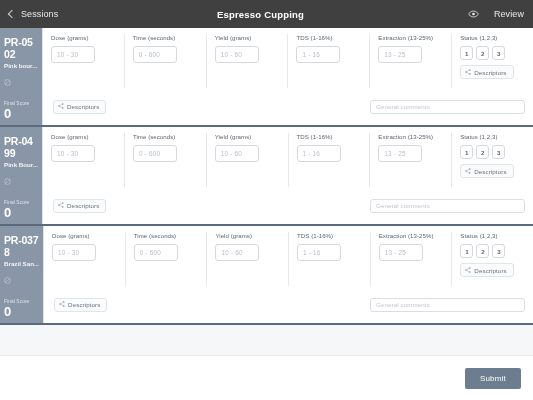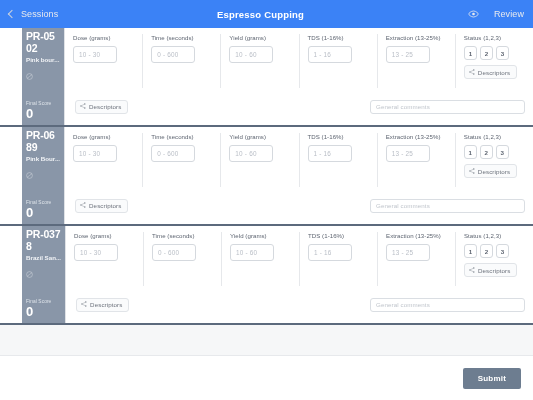--- a/index.html
+++ b/index.html
@@ -13,21 +13,21 @@
     position: relative;
     width: 533px; height: 400px;
     display: flex; flex-direction: column;
     background: #ffffff;
   }
 
   
   .header {
     height: 28px;
     flex: 0 0 28px;
-    background: #3b82f6;
+    background: #404040;
     color: #ffffff;
     display: flex;
     align-items: center;
     padding: 0 9px;
     position: relative;
   }
   .hdr-left, .hdr-right {
     display: flex; align-items: center; gap: 5px;
     font-size: 9px;
     color: #e8eaee;
@@ -70,25 +70,24 @@
     border-bottom: 2px solid #5c6a7d;
     height: 99px;
     flex: 0 0 99px;
   }
   .row-card:first-child { border-top: none; }
 
   .row-side {
     flex: 0 0 42px;
     background: #8996a8;
     color: #ffffff;
-    padding: 3px 4px 4px 4px;
+    padding: 9px 4px 4px 4px;
     display: flex;
     flex-direction: column;
     position: relative;
-    margin-left: 22px;
   }
   .side-code {
     font-size: 10.5px;
     font-weight: bold;
     line-height: 11.5px;
     letter-spacing: -.2px;
     word-break: break-all;
   }
   .side-name {
     font-size: 6.2px;
@@ -229,21 +228,20 @@
   }
   .submit-btn {
     background: #6d7d90;
     color: #ffffff;
     font-size: 8px;
     border: none;
     border-radius: 2px;
     padding: 6px 15px;
     letter-spacing: .2px;
     font-family: "Liberation Sans", sans-serif;
-    font-weight: bold;
   }
 </style>
 </head>
 <body>
 
 <div class="app">
 
   <div class="header">
     <div class="hdr-left">
       <span class="chev-left"></span>
@@ -332,21 +330,21 @@
             </span>
             <span>Descriptors</span>
           </div>
           <div class="comments">General comments</div>
         </div>
       </div>
     </div>
 
     <div class="row-card">
       <div class="row-side">
-        <div class="side-code">PR-0689</div>
+        <div class="side-code">PR-0499</div>
         <div class="side-name">Pink Bour...</div>
         <div class="side-ic">
           <svg width="7" height="7" viewBox="0 0 12 12">
             <ellipse cx="6" cy="6" rx="5" ry="5" fill="none" stroke="#ffffff" stroke-width="1"></ellipse>
             <path d="M2 9 C5 7 7 5 10 3" fill="none" stroke="#ffffff" stroke-width="1"></path>
           </svg>
         </div>
         <div class="side-bottom">
           <div class="side-score-label">Final Score</div>
           <div class="side-score-val">0</div>

